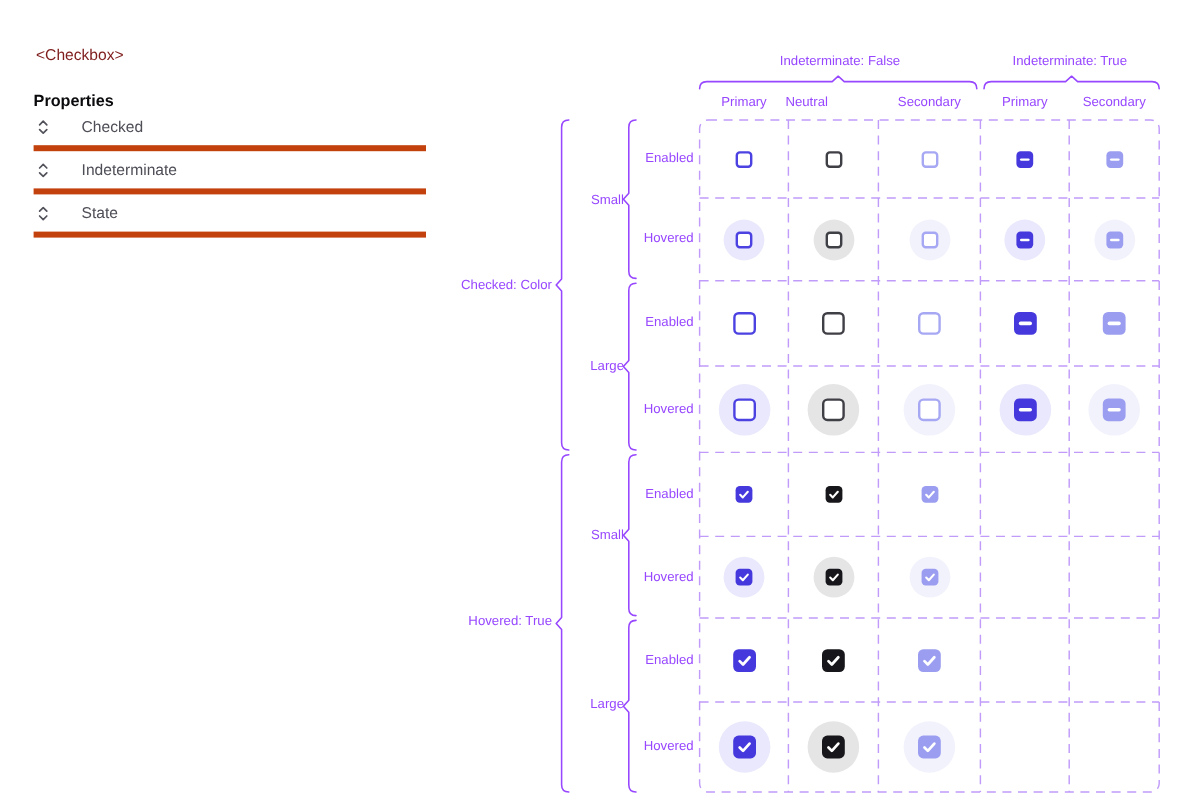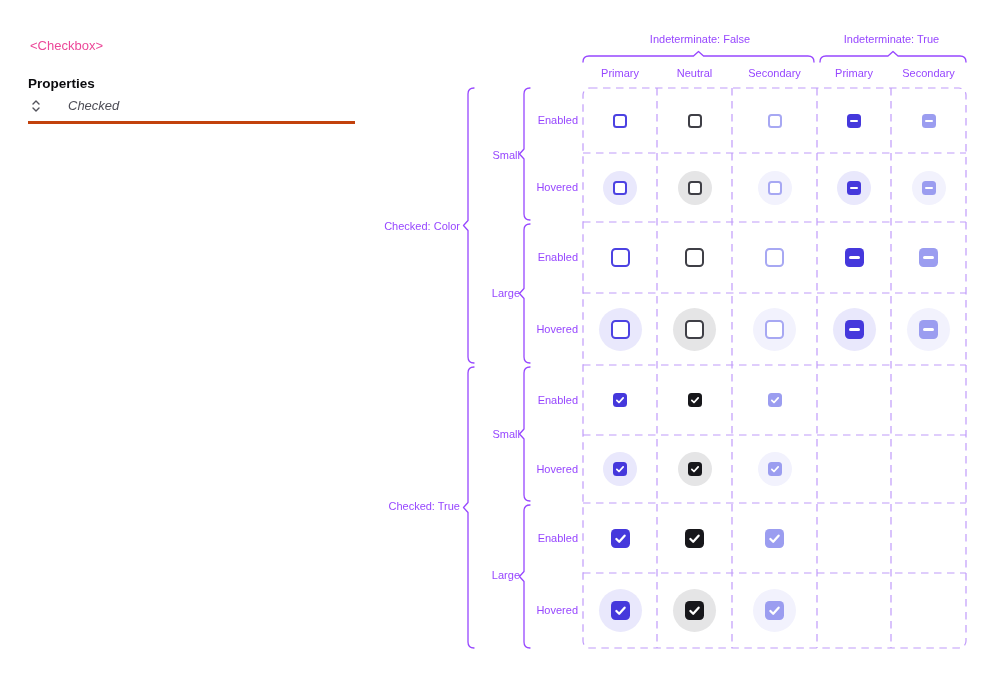--- a/index.html
+++ b/index.html
@@ -1,28 +1,28 @@
 <!DOCTYPE html>
 <html style="--accent: #9747FF; --grid: #C09BFA; --primary: #4C42E2; --primary-f: #4538DC; --neutral-b: #3F3F46; --neutral-f: #17171B; --secondary-b: #A7A8F3; --secondary-f: #9B9DF0; --halo-p: #E9E8FC; --halo-n: #E5E5E6; --halo-s: #F2F2FD;"><head>
 <meta charset="utf-8">
 <style>
   html,body{margin:0;padding:0;background:#ffffff;}
   .canvas{position:relative;width:994px;height:676px;background:#fff;overflow:hidden;
           font-family:"Liberation Sans",sans-serif;}
 
   
-  .comp-title{position:absolute;left:30px;top:38px;font-size:13px;color:#ec4899;}
+  .comp-title{position:absolute;left:30px;top:38px;font-size:13px;color:#7f1d1d;}
   .props-header{position:absolute;left:28px;top:76px;font-size:13.5px;font-weight:700;color:#0b0b0e;}
   .prop-list{position:absolute;left:28px;top:90px;width:327px;}
-  .prop-row{display:flex;align-items:center;height:31px;border-bottom:3px solid #c2410c;font-style:italic;}
+  .prop-row{display:flex;align-items:center;height:31px;border-bottom:5px solid #c2410c;}
   .sort-ic{flex:none;margin-left:2px;width:12px;height:14px;}
   .prop-label{margin-left:26px;font-size:13px;color:#4E4E57;}
 
   
-  .matrix{position:absolute;inset:0;}
+  .matrix{position:absolute;inset:0;margin-top:12px;}
   #bg-svg{position:absolute;inset:0;pointer-events:none;}
   .gridline{fill:none;stroke:var(--grid);stroke-width:1.2;stroke-dasharray:7.5 5.5;}
   .brace{fill:none;stroke:var(--accent);stroke-width:1.3;stroke-linejoin:round;stroke-linecap:round;}
   .mlabel{position:absolute;font-size:11px;line-height:13px;color:var(--accent);white-space:nowrap;}
 
   .cell{position:absolute;display:flex;align-items:center;justify-content:center;}
   .halo{display:flex;align-items:center;justify-content:center;border-radius:50%;}
   .halo.smh{width:34px;height:34px;}
   .halo.lgh{width:43px;height:43px;}
   .halo.primary{background:var(--halo-p);}
@@ -53,52 +53,64 @@
   <aside>
     <div class="comp-title">&lt;Checkbox&gt;</div>
     <div class="props-header">Properties</div>
     <div class="prop-list">
         <div class="prop-row">
           <svg viewBox="0 0 12 14" class="sort-ic">
             <path d="M3 5 L6 2 L9 5 M3 9 L6 12 L9 9" fill="none" stroke="#52525B" stroke-width="1.4" stroke-linecap="round" stroke-linejoin="round"></path>
           </svg>
           <span class="prop-label">Checked</span>
         </div>
+        <div class="prop-row">
+          <svg viewBox="0 0 12 14" class="sort-ic">
+            <path d="M3 5 L6 2 L9 5 M3 9 L6 12 L9 9" fill="none" stroke="#52525B" stroke-width="1.4" stroke-linecap="round" stroke-linejoin="round"></path>
+          </svg>
+          <span class="prop-label">Indeterminate</span>
+        </div>
+        <div class="prop-row">
+          <svg viewBox="0 0 12 14" class="sort-ic">
+            <path d="M3 5 L6 2 L9 5 M3 9 L6 12 L9 9" fill="none" stroke="#52525B" stroke-width="1.4" stroke-linecap="round" stroke-linejoin="round"></path>
+          </svg>
+          <span class="prop-label">State</span>
+        </div>
       </div>
   </aside>
 
   <section class="matrix">
     <svg id="bg-svg" width="994" height="676" viewBox="0 0 994 676">
         <rect x="583" y="88" width="383" height="560" rx="7" class="gridline"></rect>
         <path d="M 657 88 L 657 648 M 732 88 L 732 648 M 817 88 L 817 648 M 891 88 L 891 648 M 583 153 L 966 153 M 583 222 L 966 222 M 583 293 L 966 293 M 583 365 L 966 365 M 583 435 L 966 435 M 583 503 L 966 503 M 583 573 L 966 573 " class="gridline"></path>
         <path d="M 583 62 Q 583 56 589 56 L 693.5 56 L 698.5 51.5 L 703.5 56 L 808 56 Q 814 56 814 62" class="brace"></path>
         <path d="M 820 62 Q 820 56 826 56 L 888 56 L 893 51.5 L 898 56 L 960 56 Q 966 56 966 62" class="brace"></path>
         <path d="M 474 88 Q 468 88 468 94 L 468 220.5 L 463.5 225.5 L 468 230.5 L 468 357 Q 468 363 474 363" class="brace"></path>
         <path d="M 474 367 Q 468 367 468 373 L 468 502.5 L 463.5 507.5 L 468 512.5 L 468 642 Q 468 648 474 648" class="brace"></path>
         <path d="M 530 88 Q 524 88 524 94 L 524 149 L 519.5 154 L 524 159 L 524 214 Q 524 220 530 220" class="brace"></path>
         <path d="M 530 224 Q 524 224 524 230 L 524 288.5 L 519.5 293.5 L 524 298.5 L 524 357 Q 524 363 530 363" class="brace"></path>
         <path d="M 530 367 Q 524 367 524 373 L 524 429 L 519.5 434 L 524 439 L 524 495 Q 524 501 530 501" class="brace"></path>
         <path d="M 530 505 Q 524 505 524 511 L 524 571.5 L 519.5 576.5 L 524 581.5 L 524 642 Q 524 648 530 648" class="brace"></path>
       </svg>
     <div id="matrix-labels">
         <div class="mlabel" style="left: 590px; top: 33px; width: 220px; text-align: center;">Indeterminate: False</div>
         <div class="mlabel" style="left: 580px; top: 67px; width: 80px; text-align: center;">Primary</div>
-        <div class="mlabel" style="left: 654.5px; top: 67px; width: 80px; text-align: center;">Neutral</div>
+        <div class="mlabel" style="left: 654.5px; top: 67px; width: 80px; text-align: left;">Neutral</div>
         <div class="mlabel" style="left: 734.5px; top: 67px; width: 80px; text-align: center;">Secondary</div>
         <div class="mlabel" style="left: 781.5px; top: 33px; width: 220px; text-align: center;">Indeterminate: True</div>
         <div class="mlabel" style="left: 814px; top: 67px; width: 80px; text-align: center;">Primary</div>
         <div class="mlabel" style="left: 888.5px; top: 67px; width: 80px; text-align: center;">Secondary</div>
         <div class="mlabel" style="left: 320px; top: 220px; width: 140px; text-align: right;">Checked: Color</div>
         <div class="mlabel" style="left: 420px; top: 148.5px; width: 100px; text-align: right;">Small</div>
         <div class="mlabel" style="left: 478px; top: 114px; width: 100px; text-align: right;">Enabled</div>
         <div class="mlabel" style="left: 478px; top: 181px; width: 100px; text-align: right;">Hovered</div>
         <div class="mlabel" style="left: 420px; top: 287px; width: 100px; text-align: right;">Large</div>
         <div class="mlabel" style="left: 478px; top: 251px; width: 100px; text-align: right;">Enabled</div>
         <div class="mlabel" style="left: 478px; top: 322.5px; width: 100px; text-align: right;">Hovered</div>
-        <div class="mlabel" style="left: 320px; top: 500px; width: 140px; text-align: right;">Checked: True</div>
+        <div class="mlabel" style="left: 320px; top: 500px; width: 140px; text-align: right;">Hovered: True</div>
         <div class="mlabel" style="left: 420px; top: 427.5px; width: 100px; text-align: right;">Small</div>
         <div class="mlabel" style="left: 478px; top: 393.5px; width: 100px; text-align: right;">Enabled</div>
         <div class="mlabel" style="left: 478px; top: 462.5px; width: 100px; text-align: right;">Hovered</div>
         <div class="mlabel" style="left: 420px; top: 569px; width: 100px; text-align: right;">Large</div>
         <div class="mlabel" style="left: 478px; top: 531.5px; width: 100px; text-align: right;">Enabled</div>
         <div class="mlabel" style="left: 478px; top: 604px; width: 100px; text-align: right;">Hovered</div>
       </div>
     <div id="matrix-cells">
         <div class="cell" style="left: 583px; top: 88px; width: 74px; height: 65px;">
           <span class="cbbox sm unchecked primary"></span>

